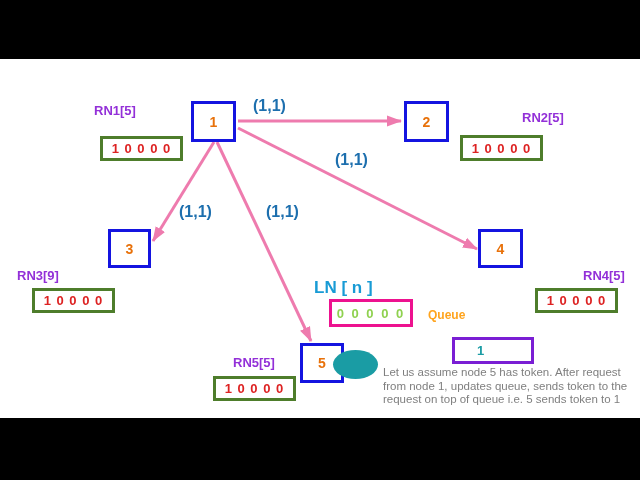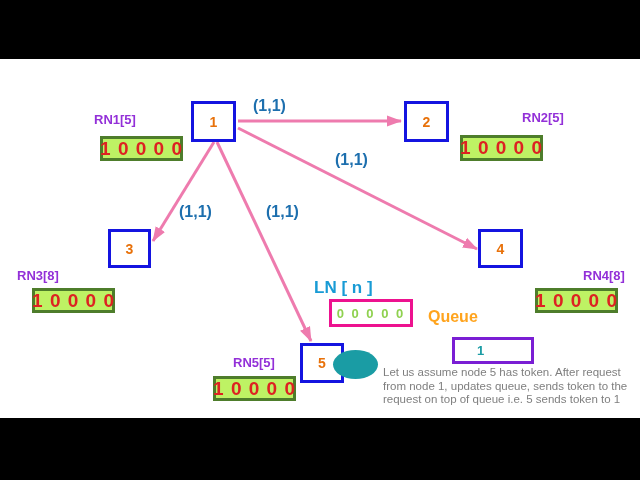--- a/index.html
+++ b/index.html
@@ -33,37 +33,37 @@
   }
   .n1{left:191px;top:101px;width:45px;height:41px;}
   .n2{left:404px;top:101px;width:45px;height:41px;}
   .n3{left:108px;top:229px;width:43px;height:39px;}
   .n4{left:478px;top:229px;width:45px;height:39px;}
   .n5{left:300px;top:343px;width:44px;height:40px;}
   .rn-label{
     position:absolute;color:var(--purple-label);font-weight:bold;font-size:13px;white-space:nowrap;
   }
   .digit-box{
-    position:absolute;background:#bef264;border:3px solid var(--green-box);box-sizing:border-box;
+    position:absolute;background:#ffffff;border:3px solid var(--green-box);box-sizing:border-box;
     display:flex;align-items:center;justify-content:center;
-    color:var(--red-digits);font-weight:bold;font-size:19px;letter-spacing:1px;white-space:pre;
+    color:var(--red-digits);font-weight:bold;font-size:13px;letter-spacing:1px;white-space:pre;
   }
   .b1{left:100px;top:136px;width:83px;height:25px;}
   .b2{left:460px;top:135px;width:83px;height:26px;}
   .b3{left:32px;top:288px;width:83px;height:25px;}
   .b4{left:535px;top:288px;width:83px;height:25px;}
   .b5{left:213px;top:376px;width:83px;height:25px;}
   .ln-label{position:absolute;left:314px;top:278px;color:var(--cyan-label);font-weight:bold;font-size:17px;}
   .ln-box{
     position:absolute;left:329px;top:299px;width:84px;height:28px;background:#fff;
     border:3px solid var(--magenta-box);box-sizing:border-box;
     display:flex;align-items:center;justify-content:center;
     color:var(--lightgreen-digits);font-weight:bold;font-size:13px;letter-spacing:2px;white-space:pre;
   }
-  .queue-label{position:absolute;left:428px;top:308px;color:var(--orange-label);font-weight:bold;font-size:16px;}
+  .queue-label{position:absolute;left:428px;top:308px;color:var(--orange-label);font-weight:bold;font-size:12px;}
   .queue-box{
     position:absolute;left:452px;top:337px;width:82px;height:27px;background:#fff;
     border:3px solid var(--violet-box);box-sizing:border-box;
     display:flex;align-items:center;color:var(--teal);font-weight:bold;font-size:13px;
     padding-left:22px;
   }
   .token{
     position:absolute;left:333px;top:350px;width:45px;height:29px;
     background:var(--teal);border-radius:50%;z-index:5;
   }
@@ -96,30 +96,30 @@
   </svg>
 
   <div class="node n1">1</div>
   <div class="node n2">2</div>
   <div class="node n3">3</div>
   <div class="node n4">4</div>
   <div class="node n5">5</div>
 
   <div class="token"></div>
 
-  <div class="rn-label" style="left:70px;top:112px;padding-left:24px;">RN1[5]</div>
+  <div class="rn-label" style="left:70px;top:103px;padding-left:24px;">RN1[5]</div>
   <div class="digit-box b1">1 0 0 0 0</div>
 
   <div class="rn-label" style="left:522px;top:110px;text-align:right;">RN2[5]</div>
   <div class="digit-box b2">1 0 0 0 0</div>
 
-  <div class="rn-label" style="left:17px;top:268px;">RN3[8]</div>
+  <div class="rn-label" style="left:17px;top:268px;">RN3[9]</div>
   <div class="digit-box b3">1 0 0 0 0</div>
 
-  <div class="rn-label" style="left:583px;top:268px;">RN4[8]</div>
+  <div class="rn-label" style="left:583px;top:268px;">RN4[5]</div>
   <div class="digit-box b4">1 0 0 0 0</div>
 
   <div class="rn-label" style="left:197px;top:355px;padding-left:36px;">RN5[5]</div>
   <div class="digit-box b5">1 0 0 0 0</div>
 
   <div class="ln-label">LN [ n ]</div>
   <div class="ln-box">0 0 0 0 0</div>
 
   <div class="queue-label">Queue</div>
   <div class="queue-box">1</div>

